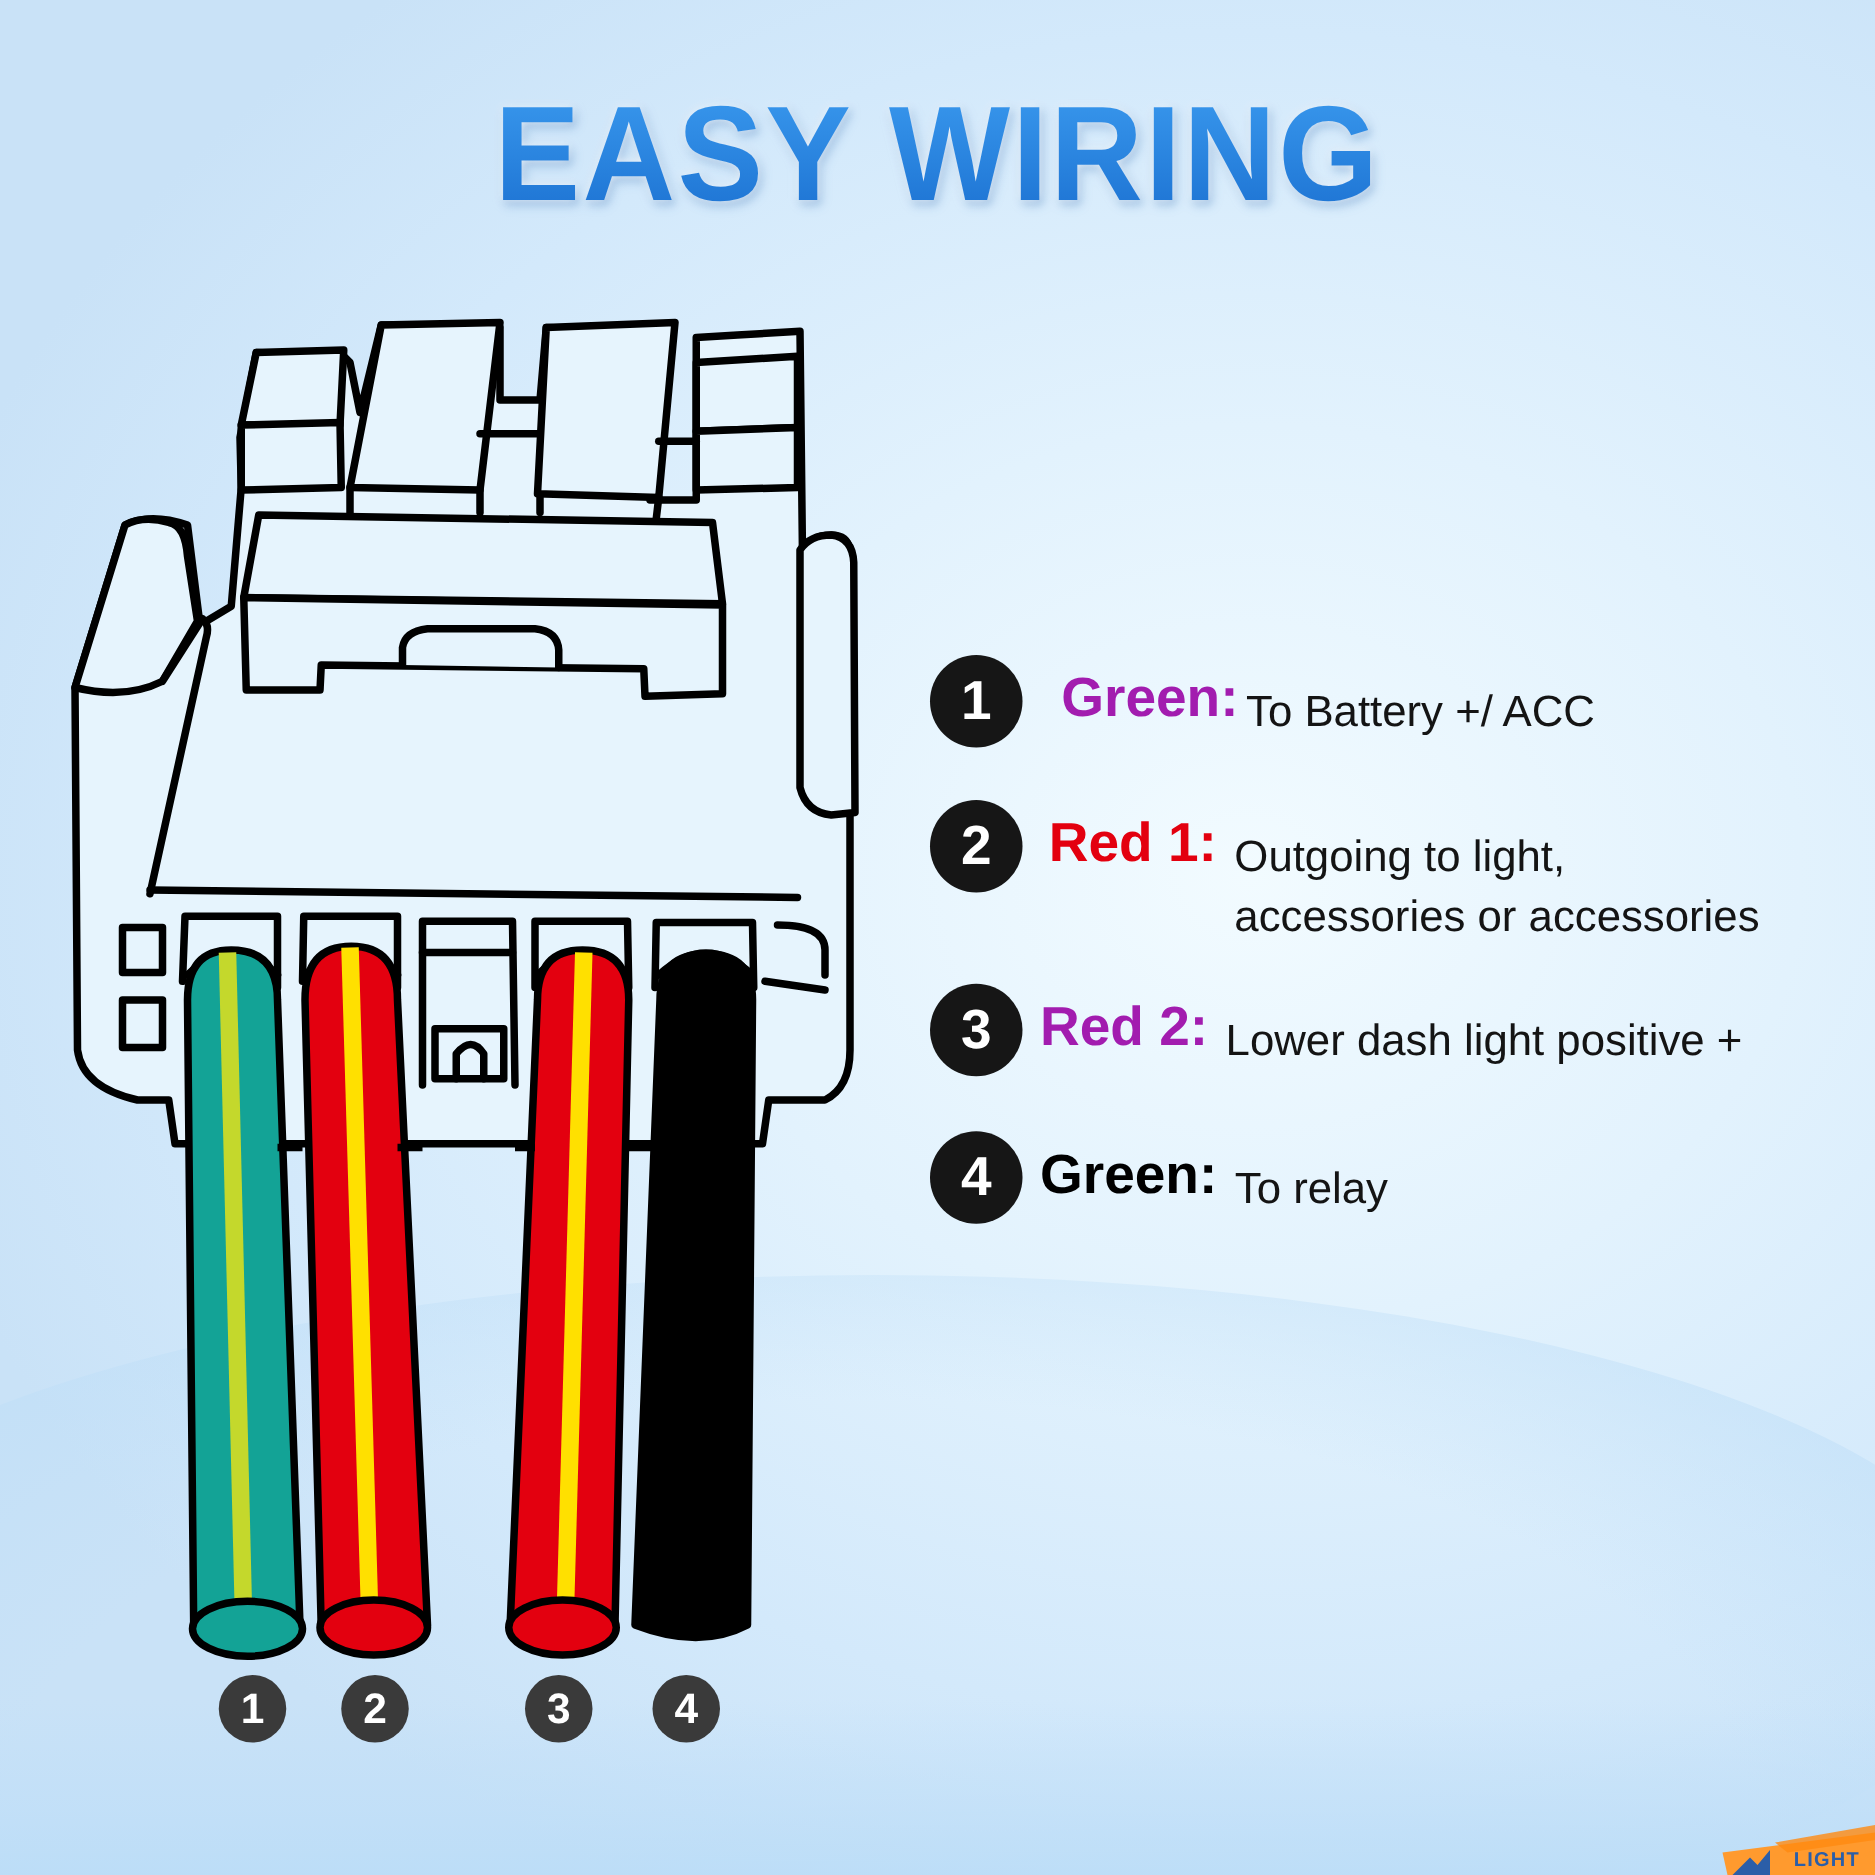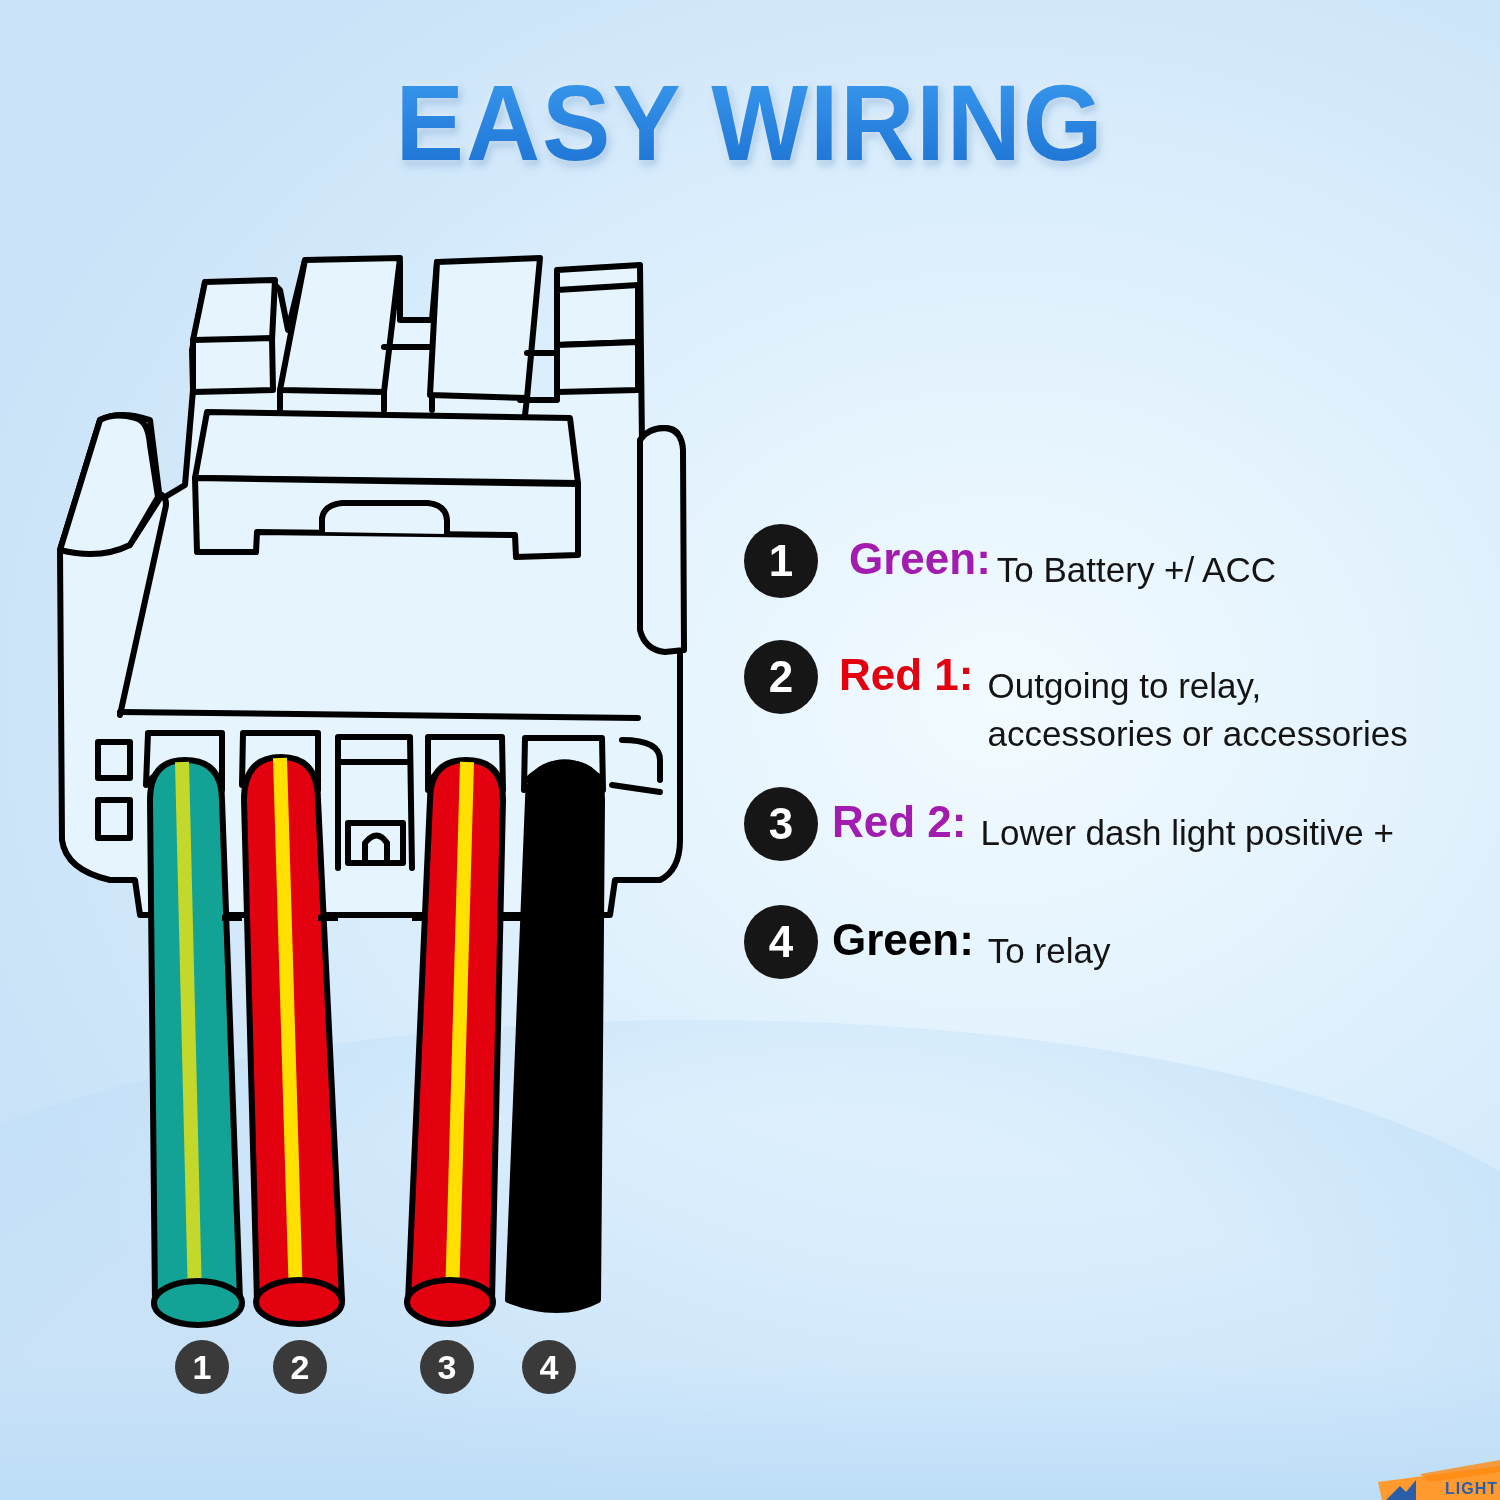--- a/index.html
+++ b/index.html
@@ -39,21 +39,21 @@
   .legend-label { font-weight: bold; font-size: 44px; margin-left: 14px; margin-top: 10px; white-space: nowrap; }
   .legend-desc { font-size: 35px; color: #141414; margin-top: 22px; line-height: 48px; white-space: nowrap; }
   .wire-badge {
     position: absolute; width: 54px; height: 54px; border-radius: 50%; background: #3a3a3a; color: #fff;
     font-weight: bold; font-size: 34px; display: flex; align-items: center; justify-content: center;
   }
   .logo {
     position: absolute; right: 0; bottom: 0; width: 140px; height: 48px;
   }
   .logo-text {
-    position: absolute; right: 2px; bottom: 2px; font-weight: bold; font-size: 16px; color: #2b5ea8; letter-spacing: 1px; margin-top: 24px;
+    position: absolute; right: 12px; bottom: 2px; font-weight: bold; font-size: 16px; color: #2b5ea8; letter-spacing: 1px; margin-top: 24px;
   }
 </style>
 </head>
 <body>
 
 <div class="bottom-arc"></div>
 <div class="bottom-band"></div>
 
 <div class="title">EASY WIRING</div>
 
@@ -134,21 +134,21 @@
 <div class="legend">
   <div class="legend-item" style="top:524px;">
     <div class="badge">1</div>
     <div class="legend-label" style="color:#a21caf; margin-left:31px;">Green:</div>
     <div class="legend-desc" style="margin-left:6px;text-align:right;">To Battery +/ ACC</div>
   </div>
   <div class="legend-item" style="top:640px;">
     <div class="badge">2</div>
     <div class="legend-label" style="color:#e3000f;margin-left:21px;">Red 1:</div>
     <div style="margin-left:14px;">
-      <div class="legend-desc">Outgoing to relay,</div>
+      <div class="legend-desc">Outgoing to light,</div>
       <div class="legend-desc" style="margin-top:0;">accessories or accessories</div>
     </div>
   </div>
   <div class="legend-item" style="top:787px;">
     <div class="badge">3</div>
     <div class="legend-label" style="color:#a21caf;">Red 2:</div>
     <div class="legend-desc" style="margin-left:14px;text-align:right;">Lower dash light positive +</div>
   </div>
   <div class="legend-item" style="top:905px;">
     <div class="badge">4</div>

